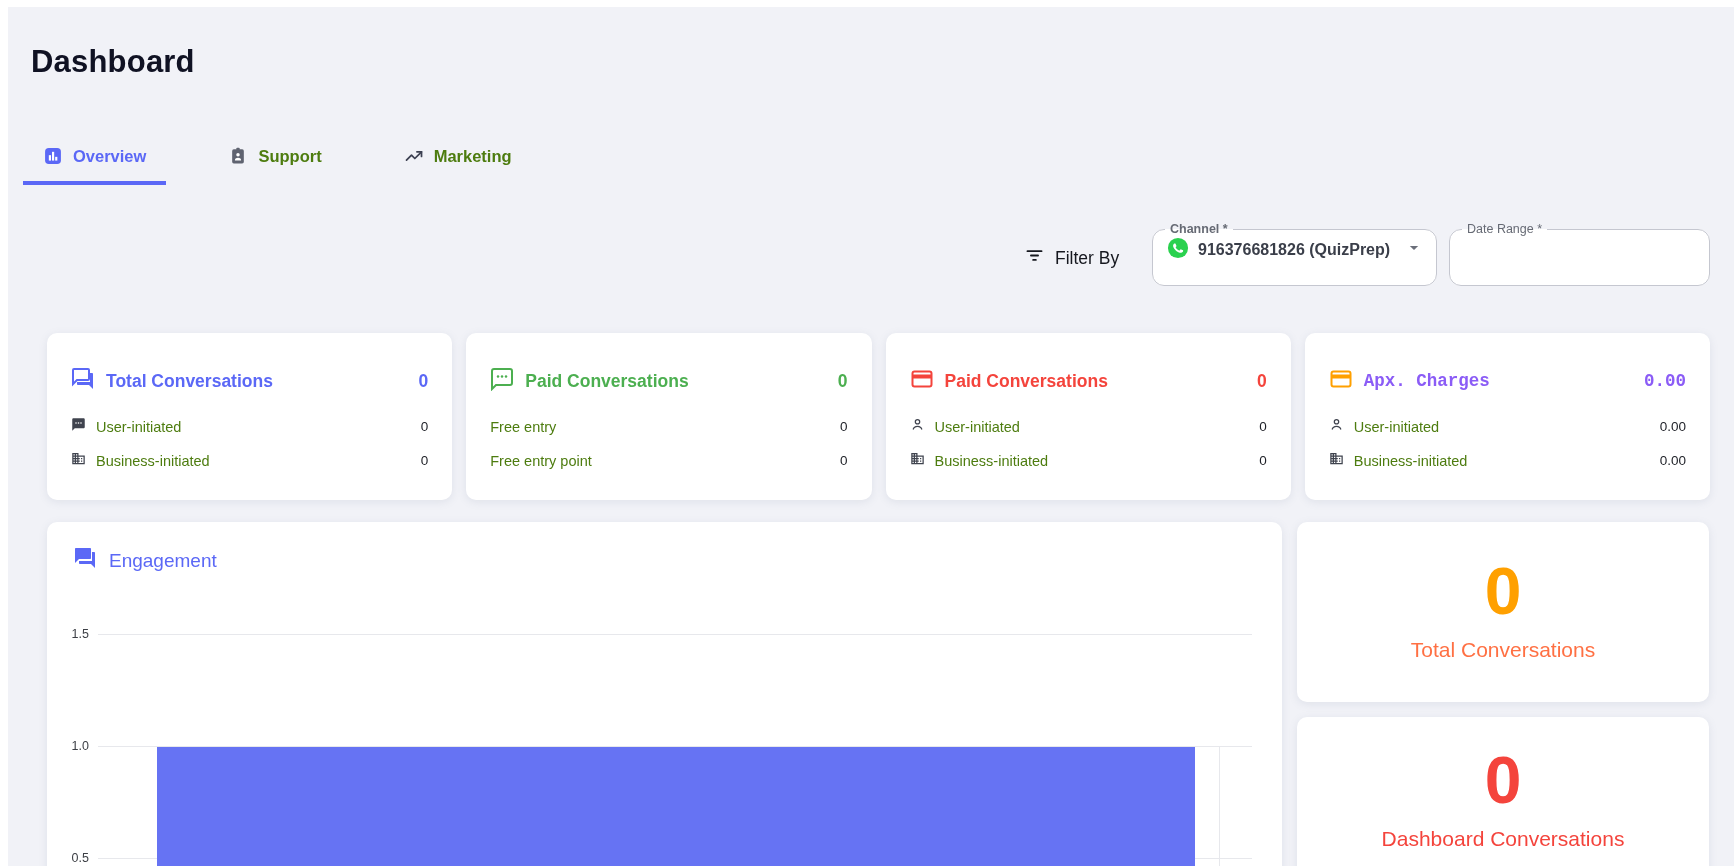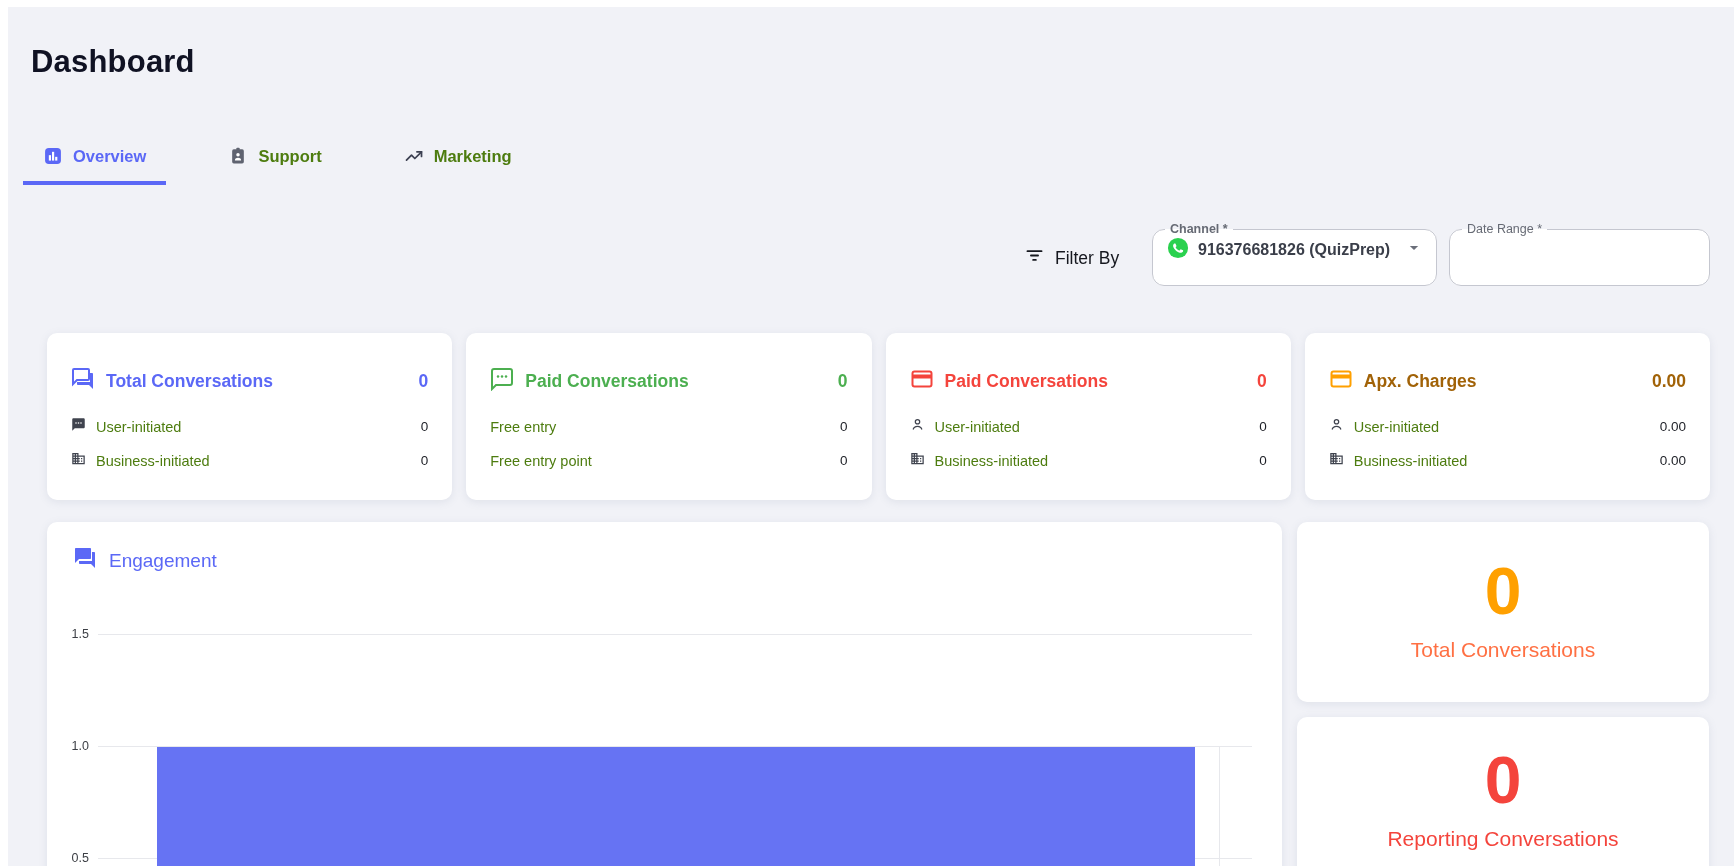--- a/index.html
+++ b/index.html
@@ -33,21 +33,21 @@
   .stat-head{display:flex;align-items:center;gap:11px;}
   .stat-title{font-size:17.5px;font-weight:600;white-space:nowrap;}
   .stat-value{margin-left:auto;font-size:17.5px;font-weight:600;}
   .stat-rows{margin-top:20px;}
   .stat-row{display:flex;align-items:center;gap:10px;height:23px;margin-bottom:11px;}
   .row-label{font-size:14.5px;color:#4d7c0f;}
   .row-value{margin-left:auto;font-size:13.5px;color:#1d1f26;}
   .c-indigo{color:#5b68f6;}
   .c-green{color:#4caf50;}
   .c-red{color:#f4443c;}
-  .c-orange{color:#a16207;}
+  .c-orange{color:#8b5cf6;font-family:Liberation Mono, monospace;}
 
   
   .bottom{position:absolute;left:47px;top:522px;width:1663px;display:flex;gap:15px;align-items:flex-start;}
   .engagement-card{position:relative;width:1235px;height:420px;flex:none;overflow:hidden;}
   .engagement-title{position:absolute;left:26px;top:24px;display:flex;align-items:center;gap:12px;font-size:19px;font-weight:500;color:#5b68f6;}
   .ytick{position:absolute;left:0;width:42px;text-align:right;font-size:12.5px;color:#3c3f45;line-height:16px;}
   .gridline{position:absolute;left:51px;width:1154px;height:1px;background:#e7e8ec;}
   .vline{position:absolute;left:1172px;top:224px;width:1px;height:196px;background:#e7e8ec;}
   .bar{position:absolute;left:110px;top:225px;width:1038px;height:195px;background:#6673f3;}
 
@@ -293,18 +293,18 @@
       <div class="bar"></div>
     </div>
 
     <div class="right-col">
       <div class="card summary-card summary-a">
         <div class="summary-value v-orange">0</div>
         <div class="summary-label l-deeporange">Total Conversations</div>
       </div>
       <div class="card summary-card summary-b">
         <div class="summary-value v-red">0</div>
-        <div class="summary-label l-red">Reporting Conversations</div>
+        <div class="summary-label l-red">Dashboard Conversations</div>
       </div>
     </div>
 
   </div>
 </div>
 
 </body></html>

